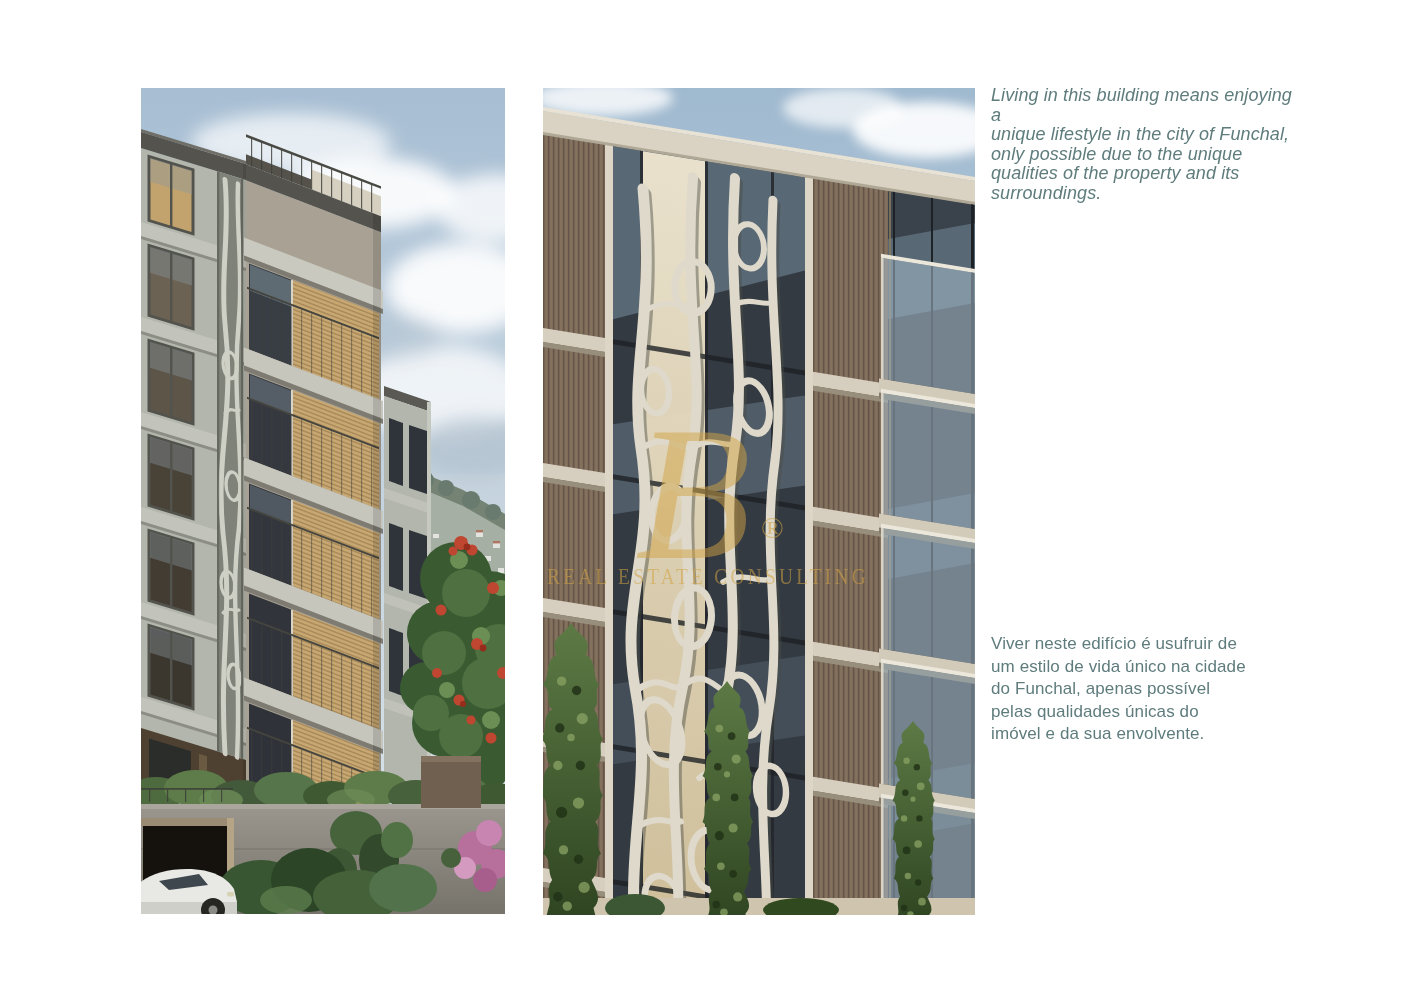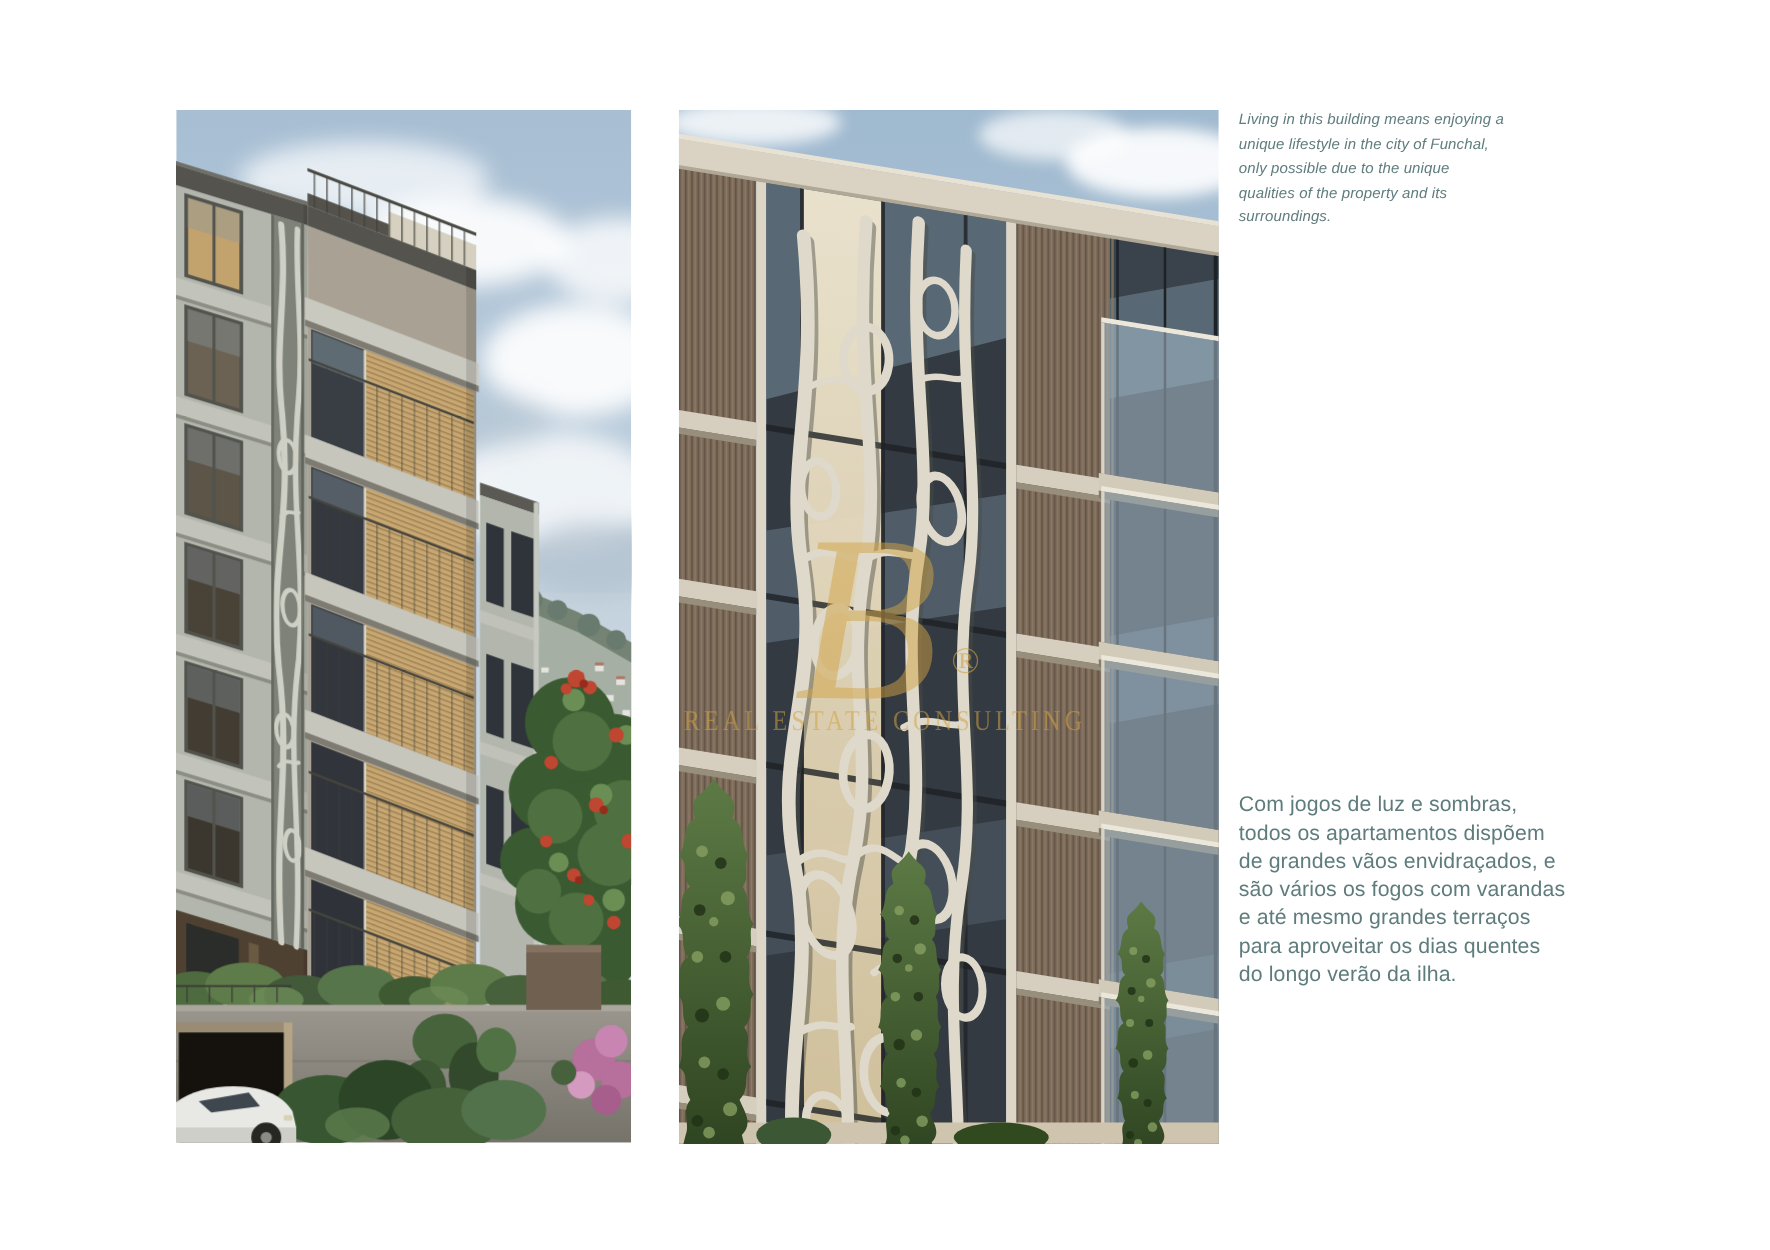--- a/index.html
+++ b/index.html
@@ -5,21 +5,21 @@
   html,body{margin:0;padding:0;}
   body{
     width:1416px;height:1000px;position:relative;background:#ffffff;
     font-family:"Liberation Sans",sans-serif;overflow:hidden;
   }
   .photo{position:absolute;display:block;}
   #photo-left{left:141px;top:88px;width:364px;height:826px;}
   #photo-mid{left:543px;top:88px;width:432px;height:827px;}
   .photo svg{display:block;width:100%;height:100%;}
   .copy-col{position:absolute;left:991px;width:312px;color:#5f7c7d;}
-  #copy-en{top:86px;font-style:italic;font-size:12px;line-height:19.6px;letter-spacing:.1px;}
+  #copy-en{top:86px;font-style:italic;font-size:18px;line-height:19.6px;letter-spacing:.1px;}
   #copy-pt{top:633px;font-size:17px;line-height:22.6px;letter-spacing:.1px;}
   .copy-col p{margin:0 0 21px 0;white-space:pre-line;}
   text{font-family:"Liberation Serif",serif;}
 </style>
 </head>
 <body>
 
 <figure class="photo" id="photo-left" style="margin:0">
 <svg viewBox="0 0 364 826">
   <defs>
@@ -598,20 +598,18 @@
 
 <div class="copy-col" id="copy-en">
   <p>Living in this building means enjoying a
 unique lifestyle in the city of Funchal,
 only possible due to the unique
 qualities of the property and its
 surroundings.</p>
 </div>
 
 <div class="copy-col" id="copy-pt">
-  <p>Com jogos de luz e sombras,
-todos os apartamentos dispõem
-de grandes vãos envidraçados, e
-são vários os fogos com varandas
-e até mesmo grandes terraços
-para aproveitar os dias quentes
-do longo verão da ilha.</p>
+  <p>Viver neste edifício é usufruir de
+um estilo de vida único na cidade
+do Funchal, apenas possível
+pelas qualidades únicas do
+imóvel e da sua envolvente.</p>
 </div>
 
 </body></html>

